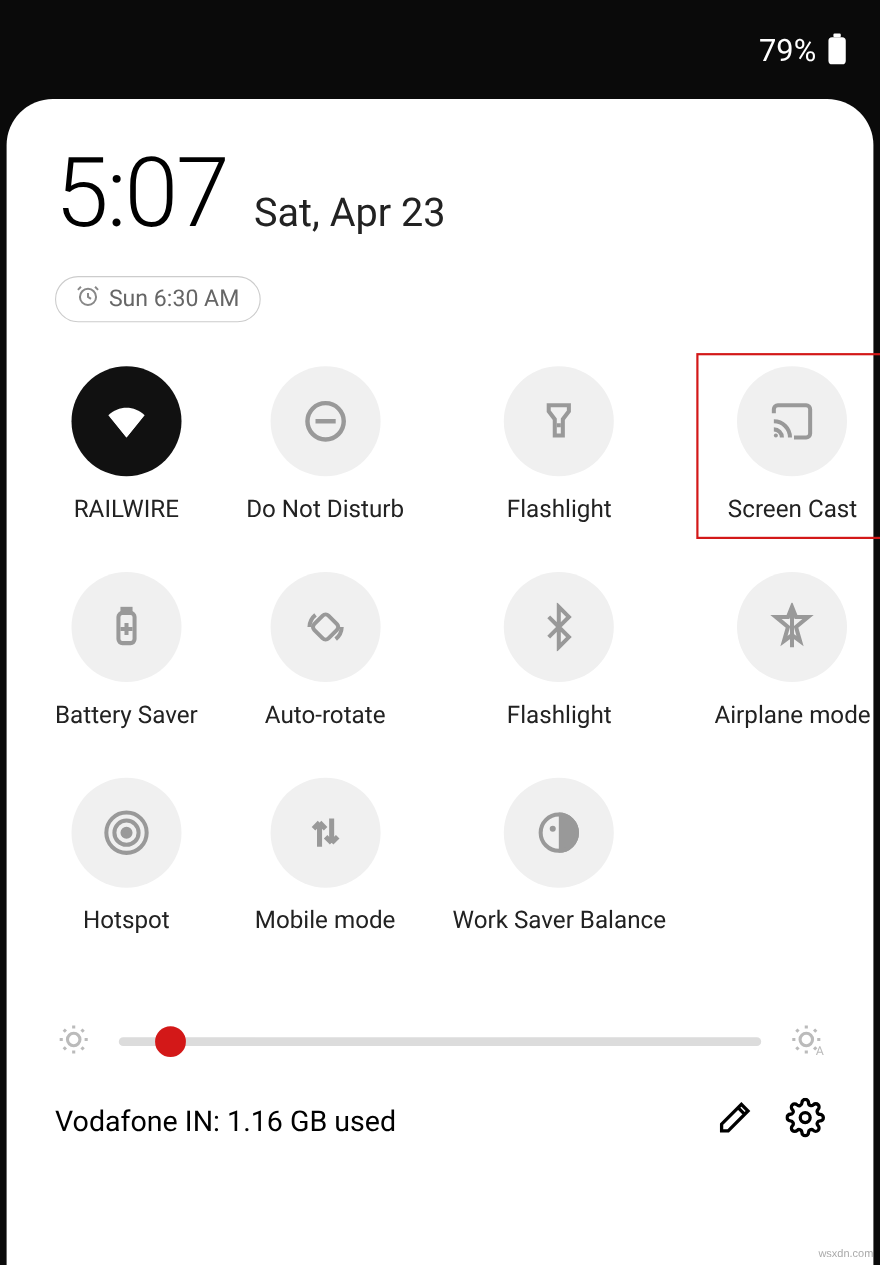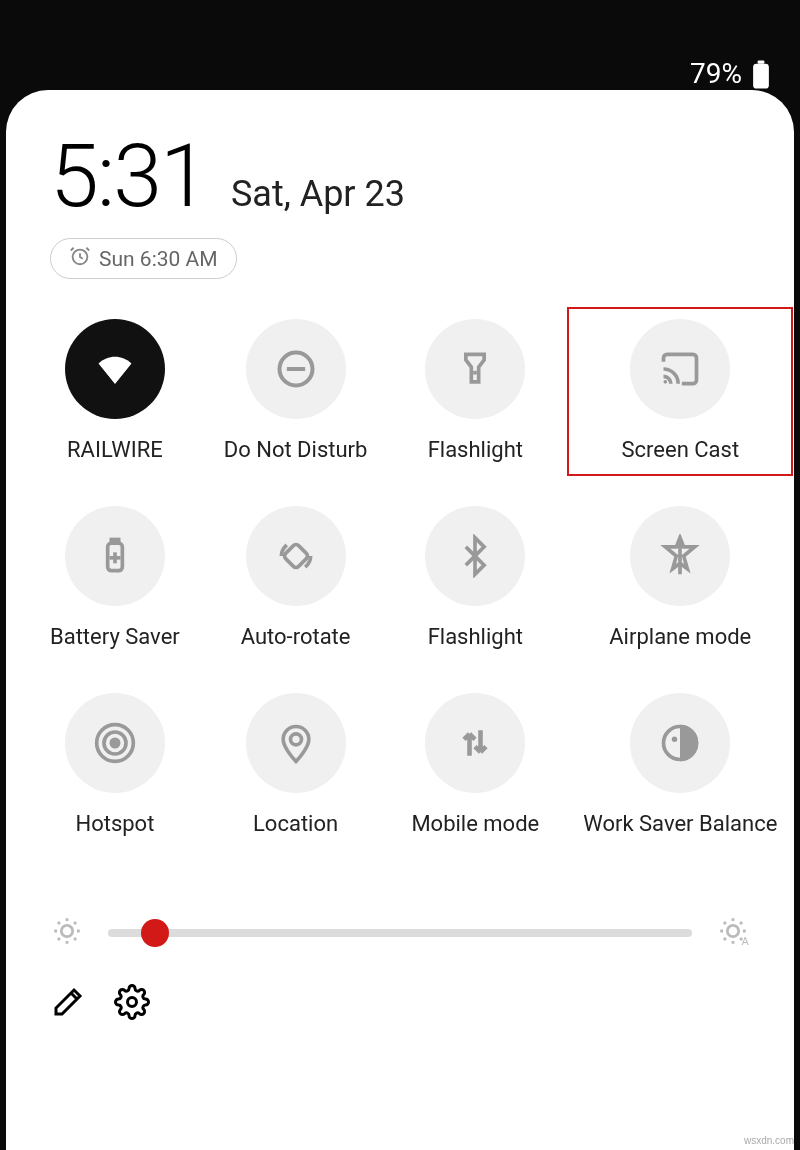--- a/index.html
+++ b/index.html
@@ -7,21 +7,21 @@
   width: 800px;
   height: 1150px;
   background: #0a0a0a;
   font-family: -apple-system, BlinkMacSystemFont, "Segoe UI", Roboto, Helvetica, Arial, sans-serif;
   overflow: hidden;
   position: relative;
 }
 .status-bar {
   height: 90px;
   display: flex;
-  align-items: flex-end;
+  align-items: center;
   justify-content: flex-end;
   padding: 0 30px;
   color: #fff;
 }
 .battery-pct {
   font-size: 28px;
   font-weight: 400;
   margin-right: 10px;
 }
 .battery-icon-wrap {
@@ -56,21 +56,21 @@
   font-weight: 400;
   color: #222;
 }
 .alarm-chip {
   display: inline-flex;
   align-items: center;
   gap: 8px;
   border: 1.5px solid #ccc;
   border-radius: 22px;
   padding: 6px 18px;
-  margin-top: 18px;
+  margin-top: 31px;
   color: #666;
   font-size: 21px;
 }
 .alarm-chip svg { width: 22px; height: 22px; }
 .grid {
   display: grid;
   grid-template-columns: repeat(4, 1fr);
   column-gap: 8px;
   row-gap: 56px;
   margin-top: 40px;
@@ -156,21 +156,21 @@
     <svg viewBox="0 0 16 26" width="18" height="30">
         <rect x="5" y="0" width="6" height="3" rx="1" fill="#fff"></rect>
         <rect x="1" y="3" width="14" height="22" rx="3" fill="#fff"></rect>
       </svg>
   </span>
 </div>
 
 <div class="panel">
 
   <div class="clock-row">
-    <div class="clock-time">5:31</div>
+    <div class="clock-time">5:07</div>
     <div class="clock-date">Sat, Apr 23</div>
   </div>
 
   <div class="alarm-chip">
     <span>
       <svg viewBox="0 0 24 24" fill="none" stroke="#888" stroke-width="2">
           <circle cx="12" cy="13" r="8"></circle>
           <path d="M12 9v4l3 2"></path>
           <path d="M5 3 2 6M19 3l3 3"></path>
         </svg>
@@ -267,29 +267,20 @@
       <div class="tile-circle">
         <svg viewBox="0 0 24 24" fill="none" stroke="#999" stroke-width="2">
             <circle cx="12" cy="12" r="2" fill="#999"></circle>
             <circle cx="12" cy="12" r="6"></circle>
             <circle cx="12" cy="12" r="10"></circle>
           </svg>
       </div>
       <div class="tile-label">Hotspot</div>
     </div>
 
-    <div class="tile">
-      <div class="tile-circle">
-        <svg viewBox="0 0 24 24" fill="none" stroke="#999" stroke-width="2">
-            <path d="M12 22s7-7 7-12a7 7 0 1 0-14 0c0 5 7 12 7 12Z"></path>
-            <circle cx="12" cy="10" r="3"></circle>
-          </svg>
-      </div>
-      <div class="tile-label">Location</div>
-    </div>
 
     <div class="tile">
       <div class="tile-circle">
         <svg viewBox="0 0 24 24" fill="none" stroke="#999" stroke-width="2.5">
             <path d="M9 19V7M9 7l-3 3M9 7l3 3M15 5v12M15 17l3-3M15 17l-3-3"></path>
           </svg>
       </div>
       <div class="tile-label">Mobile mode</div>
     </div>
 
@@ -319,20 +310,21 @@
     <span class="sun-icon">
       <svg viewBox="0 0 24 24" fill="none" stroke="#bbb" stroke-width="2">
           <circle cx="12" cy="12" r="4"></circle>
           <path d="M12 3v2M12 19v2M3 12h2M19 12h2M5.6 5.6l1.4 1.4M17 17l1.4 1.4M17 7l1.4-1.4M5.6 18.4 7 17"></path>
           <text x="18" y="22" font-size="8" fill="#bbb" stroke="none">A</text>
         </svg>
     </span>
   </div>
 
   <div class="footer-row">
+    <div>Vodafone IN: 1.16 GB used</div>
     <div class="footer-actions">
       <span>
         <svg viewBox="0 0 24 24" fill="none" stroke="#000" stroke-width="2">
             <path d="M4 20h4L20 8l-4-4L4 16v4ZM14 6l4 4"></path>
           </svg>
       </span>
       <span>
         <svg viewBox="0 0 24 24" fill="none" stroke="#000" stroke-width="2">
             <circle cx="12" cy="12" r="3"></circle>
             <path d="M19.4 15a1.7 1.7 0 0 0 .34 1.87l.06.06a2 2 0 1 1-2.83 2.83l-.06-.06a1.7 1.7 0 0 0-1.87-.34 1.7 1.7 0 0 0-1.03 1.56V21a2 2 0 1 1-4 0v-.09A1.7 1.7 0 0 0 9 19.4a1.7 1.7 0 0 0-1.87.34l-.06.06a2 2 0 1 1-2.83-2.83l.06-.06A1.7 1.7 0 0 0 4.6 15a1.7 1.7 0 0 0-1.56-1.03H3a2 2 0 1 1 0-4h.09A1.7 1.7 0 0 0 4.6 9a1.7 1.7 0 0 0-.34-1.87l-.06-.06a2 2 0 1 1 2.83-2.83l.06.06A1.7 1.7 0 0 0 9 4.6a1.7 1.7 0 0 0 1.03-1.56V3a2 2 0 1 1 4 0v.09c0 .68.4 1.29 1.03 1.51a1.7 1.7 0 0 0 1.87-.34l.06-.06a2 2 0 1 1 2.83 2.83l-.06.06A1.7 1.7 0 0 0 19.4 9c.22.63.83 1.03 1.51 1.03H21a2 2 0 1 1 0 4h-.09a1.7 1.7 0 0 0-1.51 1.03Z"></path>

